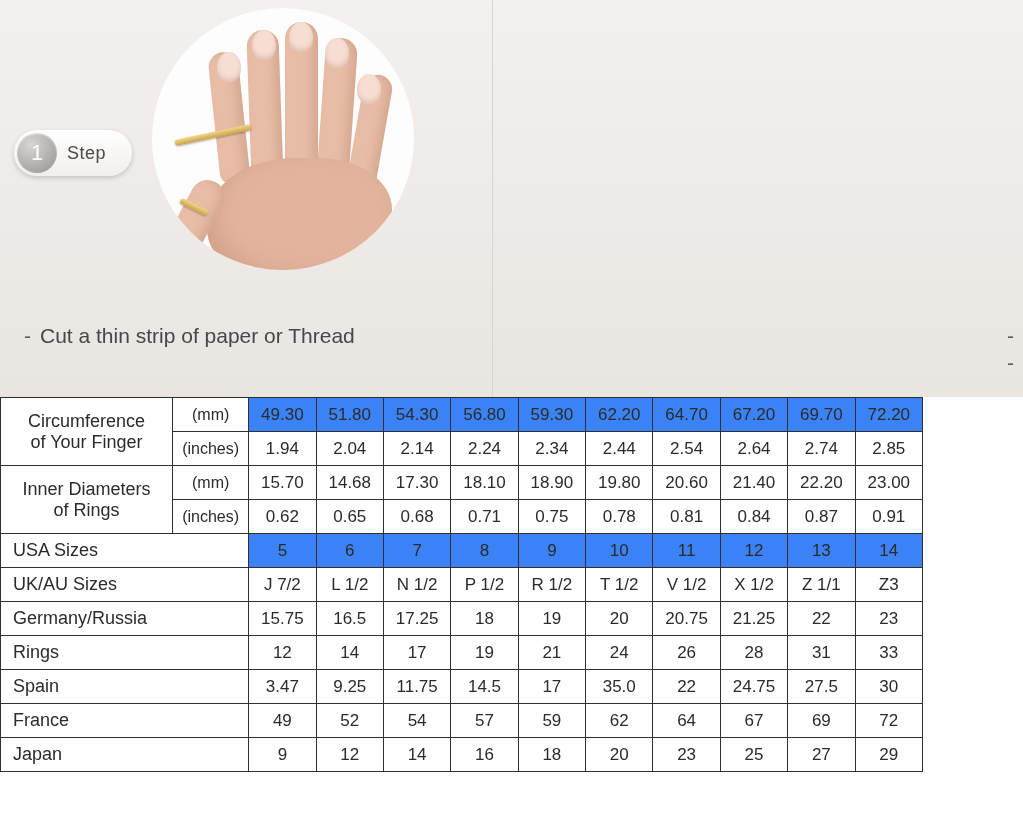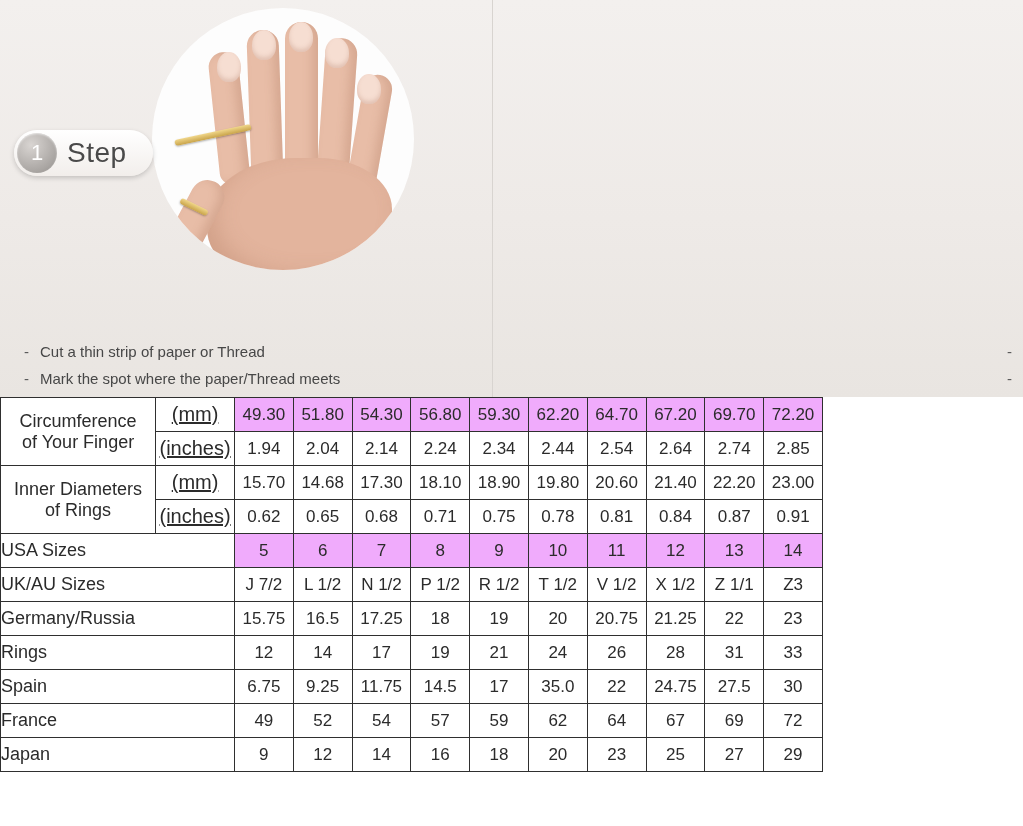--- a/index.html
+++ b/index.html
@@ -96,72 +96,70 @@
     border-radius: 50%;
     background: radial-gradient(circle at 35% 30%, #d9d5d2, #a9a5a2 70%, #8e8a87 100%);
     color: #ffffff;
     font-size: 22px;
     display: flex;
     align-items: center;
     justify-content: center;
     box-shadow: inset 0 1px 2px rgba(255,255,255,.6);
   }
   .step-label {
-    font-size: 28px;
+    font-size: 18px;
     color: #4a4a4a;
     letter-spacing: .5px;
   }
 
   
   .bullets {
     position: absolute;
-    font-size: 15px;
+    font-size: 21px;
     color: #474747;
     line-height: 27px;
-    margin-top: 16px;
   }
   .bullets-1 { left: 24px; top: 322px; }
   .bullets-2 { left: 514px; top: 322px; }
   .bullets div { white-space: nowrap; }
   .dash { display: inline-block; width: 16px; color: #5b5b5b; }
 
   
   table.size-table {
     position: absolute;
     left: 0; top: 397px;
-    width: 823px;
+    width: 923px;
     border-collapse: collapse;
     font-size: 17px;
     background: #fff;
   }
   table.size-table td {
     border: 1px solid #2f2f2f;
     text-align: center;
     height: 33px;
     padding: 0 2px;
     white-space: nowrap;
   }
   td.rowlabel {
     text-align: center;
     width: 186px;
     font-size: 18px;
     padding: 0 6px;
   }
   td.rowlabel.left {
     text-align: left;
-    padding-left: 0;
+    padding-left: 12px;
   }
   td.unit {
     width: 78px;
     text-align: left;
     padding-left: 6px;
-    font-size: 20px;
-    text-decoration: underline;
-  }
-  td.shaded { background: #f0abfc; }
+    font-size: 16px;
+  }
+  td.shaded { background: #3b82f6; }
   td.val { width: 72px; }
 </style>
 </head>
 <body>
 
 <div class="page">
 
   <div class="top">
 
     <div class="top-half top-left">
@@ -190,21 +188,20 @@
         </div>
       </div>
 
       <div class="step step-1">
         <div class="step-badge">1</div>
         <div class="step-label">Step</div>
       </div>
 
       <div class="bullets bullets-1">
         <div><span class="dash">-</span><span>Cut a thin strip of paper or Thread</span></div>
-        <div><span class="dash">-</span><span>Mark the spot where the paper/Thread meets</span></div>
       </div>
     </div>
 
     <div class="top-half top-right">
 
       <div class="bullets bullets-2">
         <div><span class="dash">-</span></div>
         <div><span class="dash">-</span></div>
       </div>
     </div>
@@ -328,21 +325,21 @@
         <td class="val">21</td>
         <td class="val">24</td>
         <td class="val">26</td>
         <td class="val">28</td>
         <td class="val">31</td>
         <td class="val">33</td>
       </tr>
 
       <tr>
         <td class="rowlabel left" colspan="2">Spain</td>
-        <td class="val">6.75</td>
+        <td class="val">3.47</td>
         <td class="val">9.25</td>
         <td class="val">11.75</td>
         <td class="val">14.5</td>
         <td class="val">17</td>
         <td class="val">35.0</td>
         <td class="val">22</td>
         <td class="val">24.75</td>
         <td class="val">27.5</td>
         <td class="val">30</td>
       </tr>

